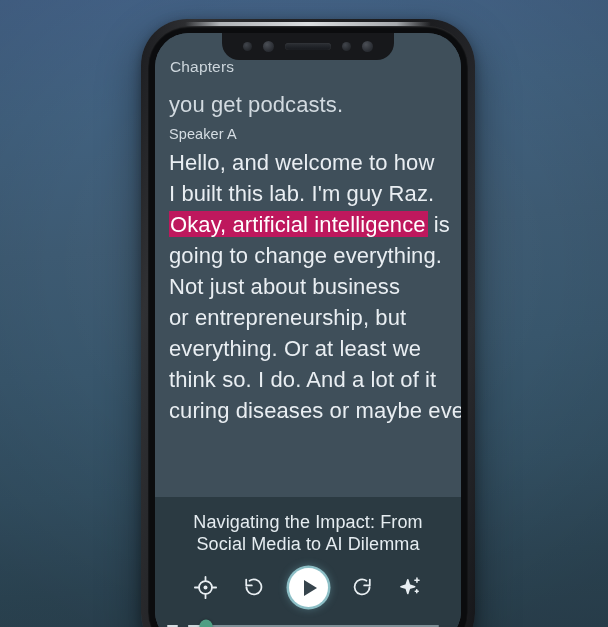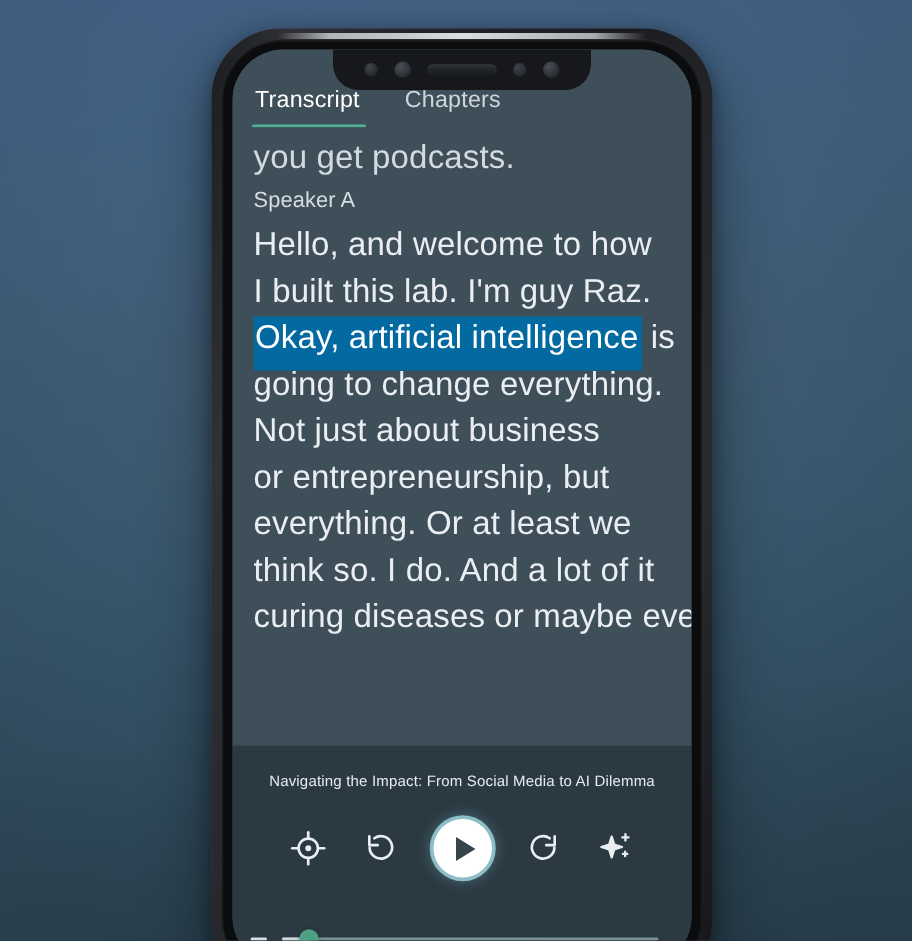--- a/index.html
+++ b/index.html
@@ -192,39 +192,39 @@
     color: #d2dae0;
   }
   .speaker-label {
     color: #d5dde3;
     font-size: 14.5px;
     line-height: 25px;
     margin-top: 2px;
     letter-spacing: 0.1px;
   }
   .hl {
-    background: #0369a1;
+    background: #be185d;
     color: #ffffff;
-    padding: 1px 2px 10px 1px;
+    padding: 1px 2px 0 1px;
     box-decoration-break: clone;
     -webkit-box-decoration-break: clone;
   }
 
   
   #player {
     flex: 0 0 auto;
     background: #2b3a42;
     padding: 14px 12px 0 12px;
     box-sizing: border-box;
     height: 148px;
     position: relative;
   }
   #player-title {
     color: #e5ecf0;
-    font-size: 10px;
+    font-size: 18px;
     line-height: 22px;
     text-align: center;
     letter-spacing: 0.12px;
     padding: 0 8px;
   }
   #controls {
     margin-top: 13px;
     display: flex;
     align-items: center;
     justify-content: center;
@@ -314,24 +314,20 @@
 
     <div id="notch">
       <span class="sensor-dot small"></span>
       <span class="sensor-dot"></span>
       <span id="speaker-grille"></span>
       <span class="sensor-dot small"></span>
       <span class="sensor-dot"></span>
     </div>
 
     <div id="tabbar">
-      <div class="tab active">
-        <span>Transcript</span>
-        <span class="tab-underline"></span>
-      </div>
       <div class="tab">
         <span>Chapters</span>
       </div>
 
     </div>
 
     <div id="transcript">
       <div class="t-line partial">you get podcasts.</div>
 
       <div class="speaker-label">Speaker A</div>

